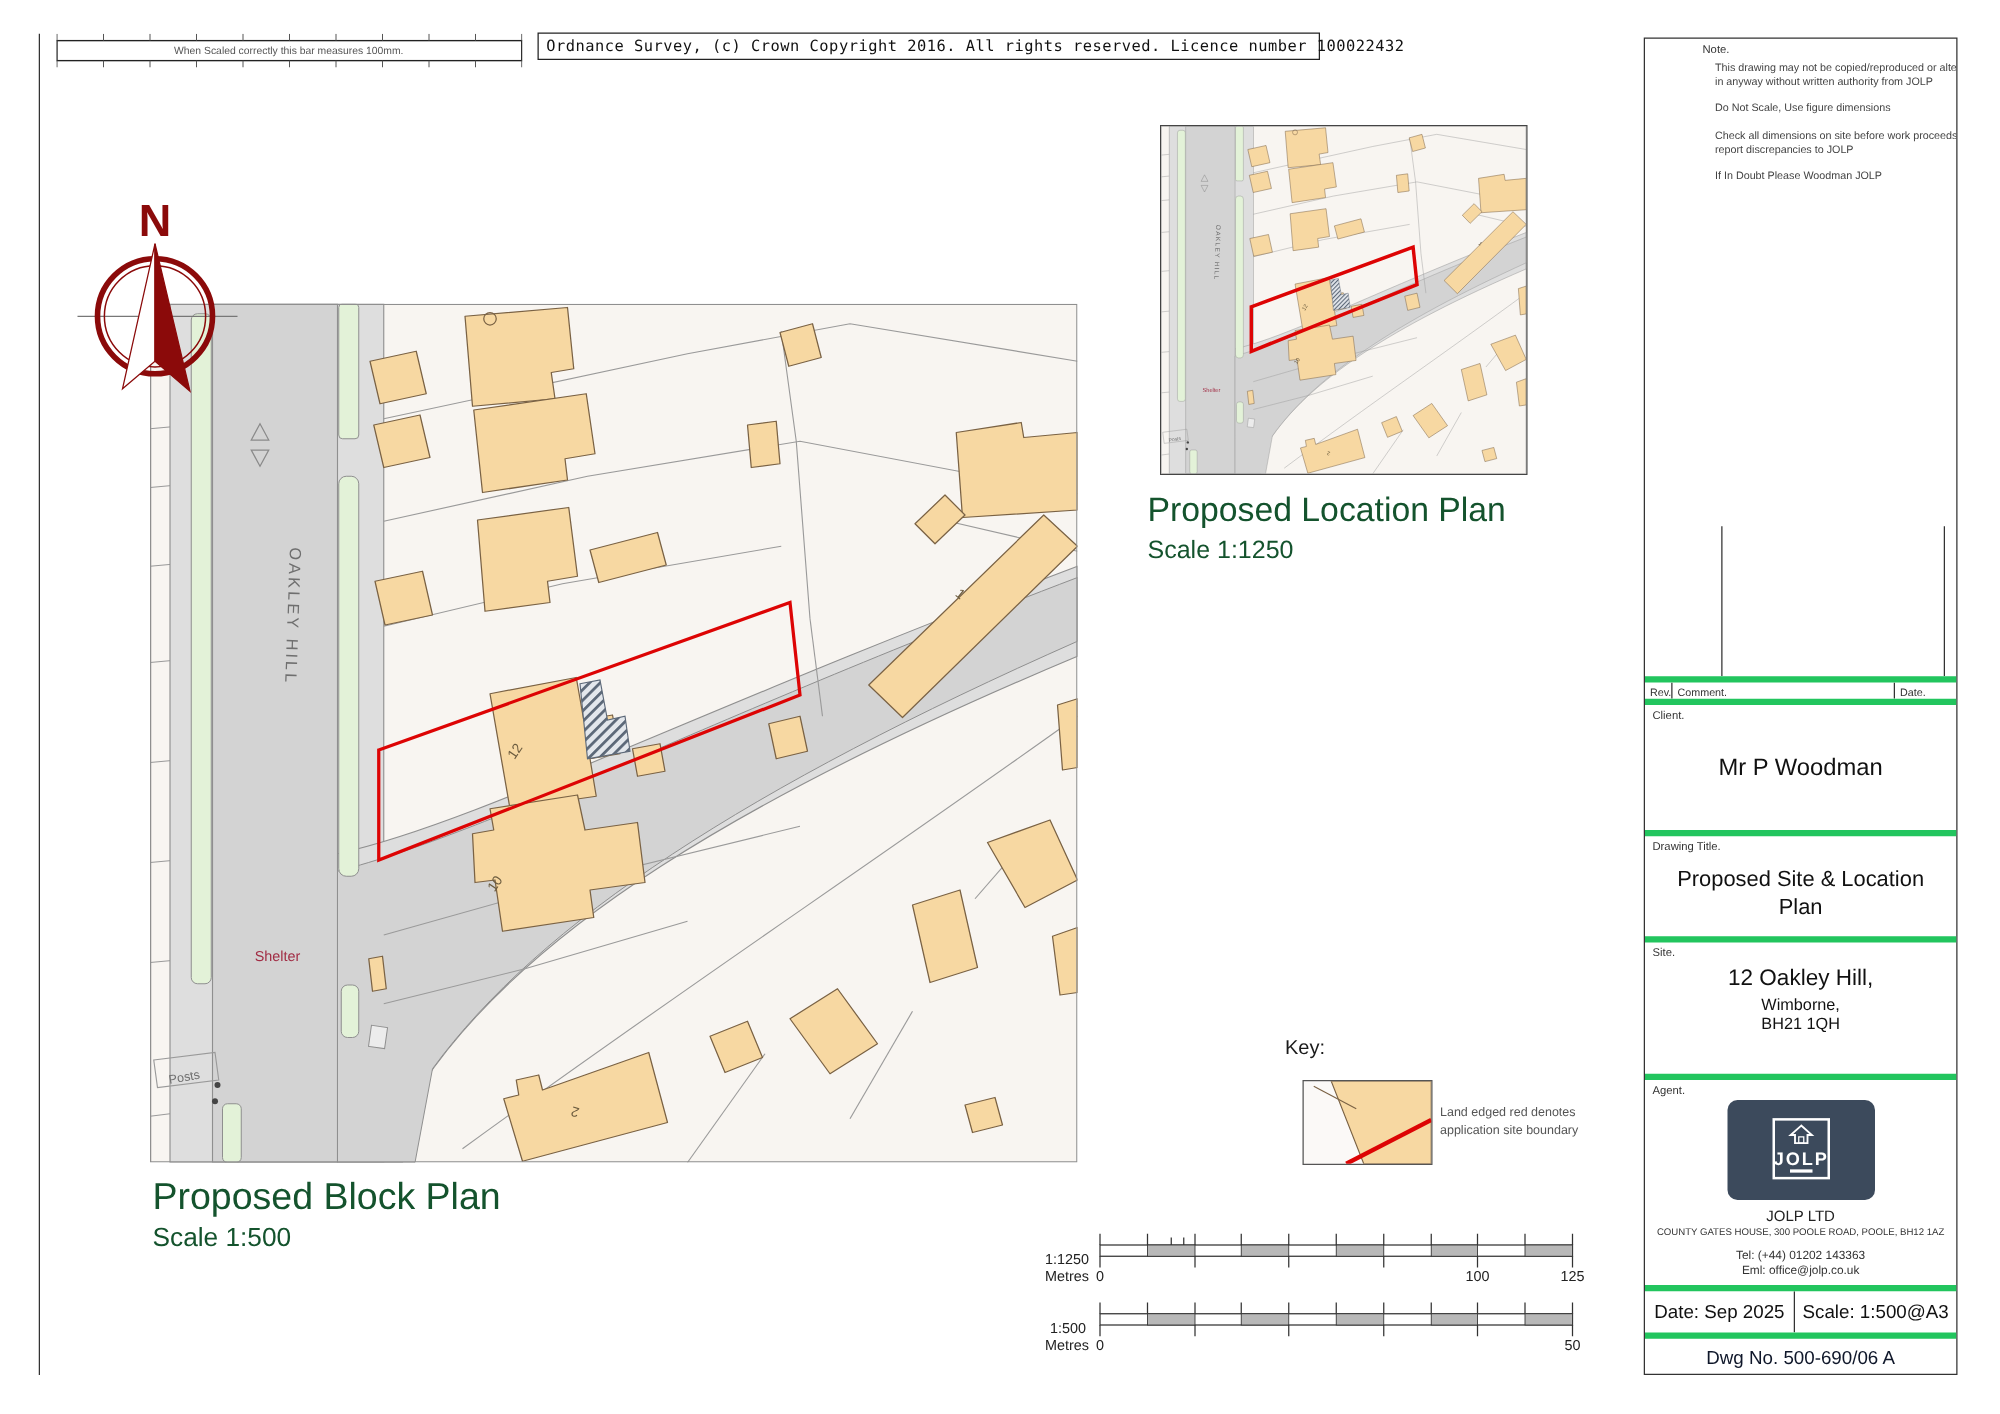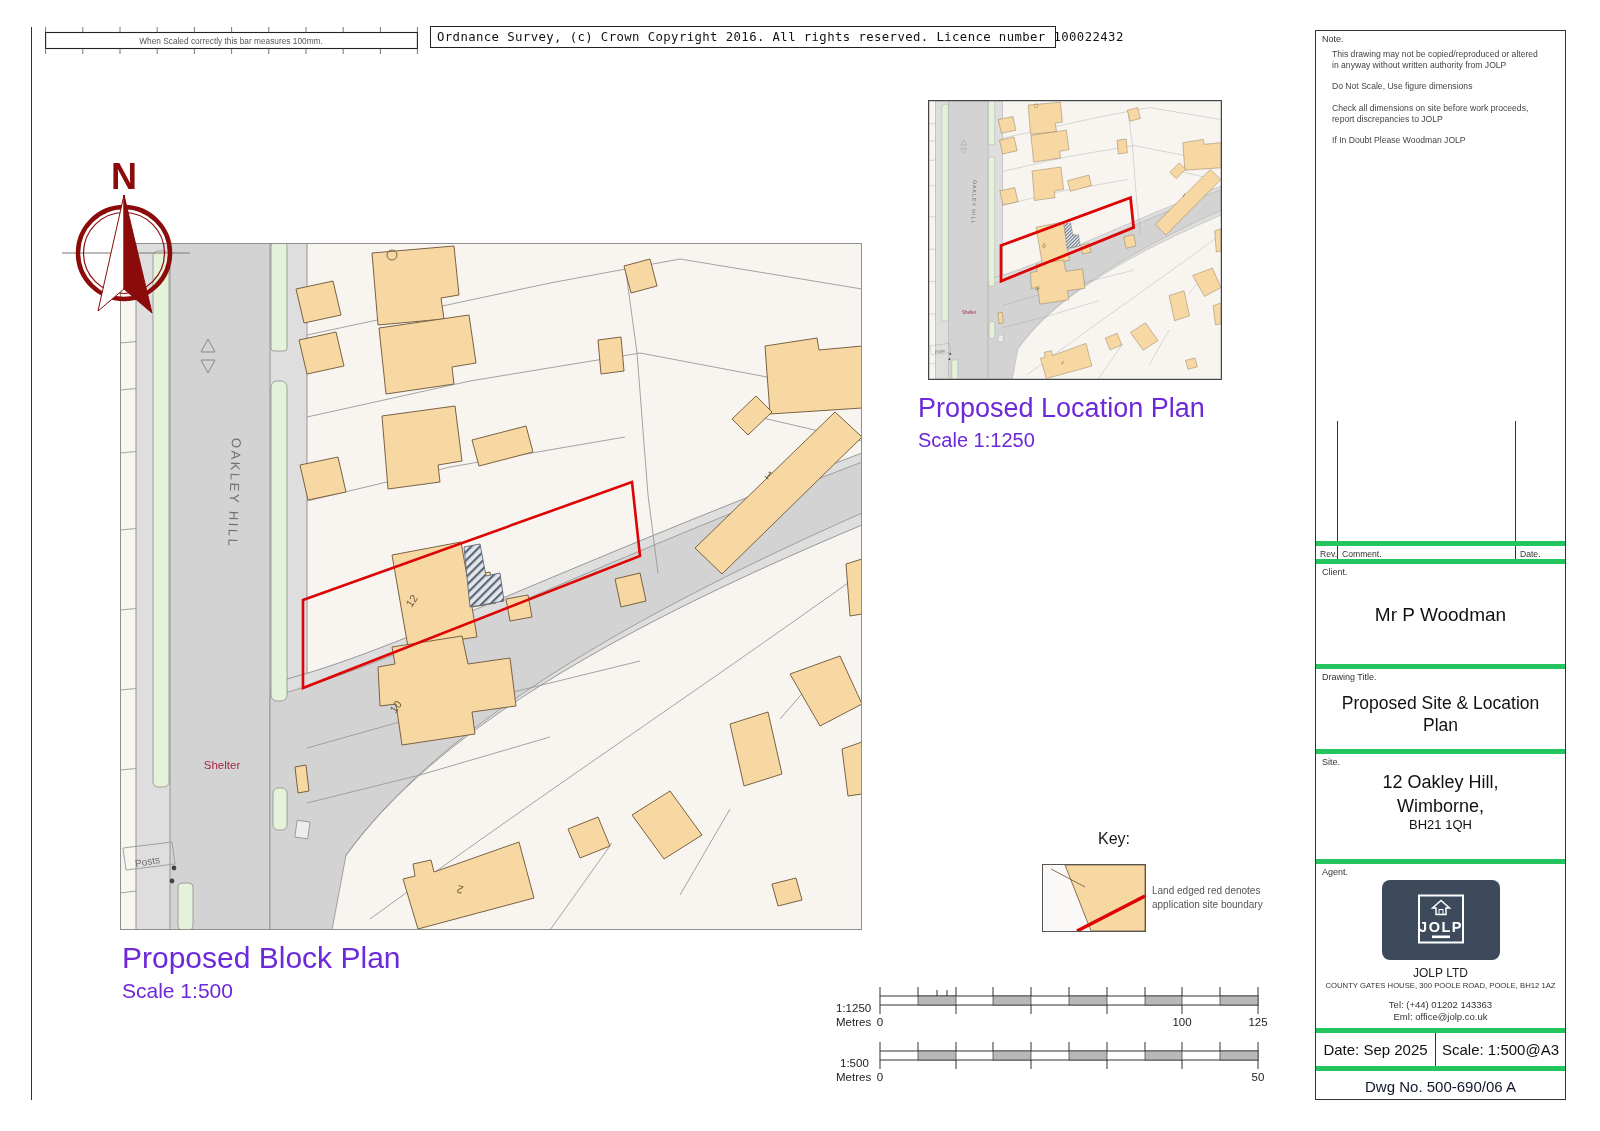--- a/index.html
+++ b/index.html
@@ -9,54 +9,54 @@
   
   .measure-box{left:45px;top:27px;width:373px;height:27px;}
   .copyright-box{left:430px;top:26px;width:612px;height:20px;border:1.3px solid #222;
     font-family:"DejaVu Sans Mono",monospace;font-size:12.3px;letter-spacing:.4px;
     display:flex;align-items:center;padding:0 6px;white-space:nowrap;color:#111;}
   
   .block-map{left:120px;top:243px;}
   .mini-frame{left:928px;top:100px;width:292px;height:278px;border:1.3px solid #444;background:#f8f5f1;}
   .mini-frame svg{display:block;width:100%;height:100%;}
   .mini-frame{--redw:7;}
-  .h-title{color:#6d28d9;}
+  .h-title{color:#14532d;}
   .blockplan-title{left:122px;top:941px;font-size:30px;}
   .blockplan-scale{left:122px;top:979px;font-size:21px;}
   .locplan-title{left:918px;top:393px;font-size:27px;}
   .locplan-scale{left:918px;top:429px;font-size:20px;}
   
-  .key-label{left:1098px;top:830px;font-size:16px;color:#1a1a1a;}
+  .key-label{left:1028px;top:830px;font-size:16px;color:#1a1a1a;}
   .key-swatch{left:1042px;top:864px;width:102px;height:66px;border:1.2px solid #555;background:#fbf9f7;}
   .key-desc{left:1152px;top:884px;font-size:10px;color:#555;line-height:1.35;}
   
   .sb-svg{width:398px;height:34px;}
   .sb-num{font-size:11.5px;color:#222;width:30px;text-align:center;}
   .sb-ratio,.sb-unit{font-size:11.5px;color:#222;}
   
   .tb{left:1315px;top:30px;width:251px;height:1070px;border:1.3px solid #333;box-sizing:border-box;background:#fff;}
   .tb-sec{position:relative;box-sizing:border-box;border-top:5px solid #22c55e;overflow:hidden;}
-  .tb-sec.first{border-top:none;}
+  .tb-sec.first{border-top:none;margin-left:40px;}
   .tb-label{position:absolute;left:6px;top:3px;font-size:9px;color:#333;}
   .tb-note{height:510px;}
   .notes{position:absolute;left:16px;top:18px;width:212px;font-size:8.6px;color:#444;line-height:1.3;}
   .notes div{margin-bottom:10px;}
   .rev-line{position:absolute;width:0;border-left:1px solid #333;top:390px;height:120px;}
   .tb-rev{height:18px;display:flex;font-size:8.6px;color:#333;}
   .tb-rev>div{box-sizing:border-box;padding:3px 3px 0 4px;}
   .rev-c1{width:22px;border-right:1px solid #333;}
   .rev-c2{flex:1;}
   .rev-c3{width:50px;border-left:1px solid #333;}
   .tb-title{height:85px;}
   .tb-title .val{margin:24px auto 0;width:230px;text-align:center;font-size:17.5px;color:#111;line-height:1.25;}
   .tb-client{height:105px;}
   .tb-client .val{margin-top:40px;text-align:center;font-size:19px;color:#111;}
   .tb-site{height:110px;}
   .tb-site .v1{margin-top:18px;text-align:center;font-size:18px;color:#111;}
-  .tb-site .v2{margin-top:3px;text-align:center;font-size:18px;color:#111;}
+  .tb-site .v2{margin-top:3px;text-align:center;font-size:13px;color:#111;}
   .tb-site .v3{text-align:center;font-size:13px;color:#111;}
   .tb-agent{height:169px;text-align:center;}
   .logo{margin:16px auto 0;width:118px;height:80px;background:#3c4a5c;border-radius:8px;
     display:flex;align-items:center;justify-content:center;}
   .tb-agent .company{margin-top:6px;font-size:12px;color:#222;}
   .tb-agent .address{margin-top:1px;font-size:7.7px;color:#333;}
   .tb-agent .tel{margin-top:9px;font-size:9.5px;color:#333;}
   .tb-agent .email{margin-top:1px;font-size:9.5px;color:#333;}
   .tb-agent .web{margin-top:9px;font-size:8.5px;color:#888;}
   .tb-date{height:38px;display:flex;}

